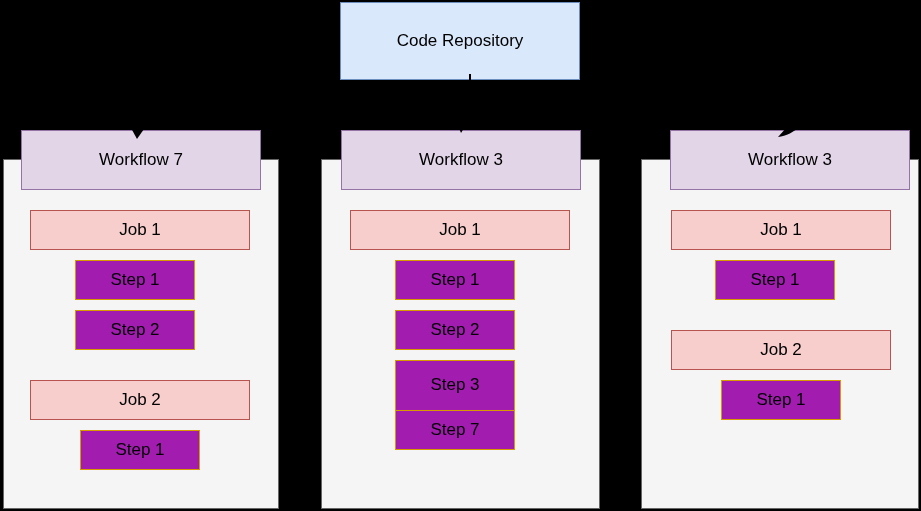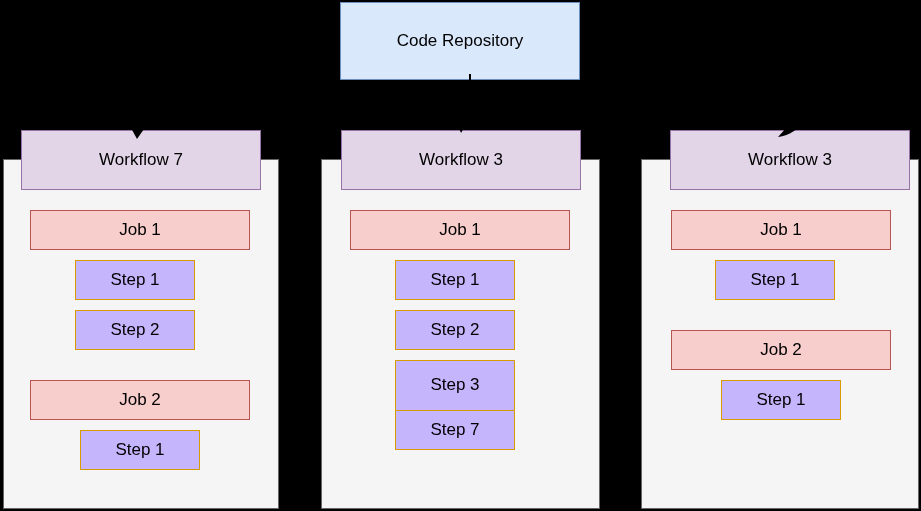--- a/index.html
+++ b/index.html
@@ -11,21 +11,21 @@
     position:absolute;background:#f5f5f5;border:1px solid #666666;box-sizing:border-box;
   }
   .node{
     position:absolute;display:flex;align-items:center;justify-content:center;
     box-sizing:border-box;border:1px solid;color:#000;font-size:17px;line-height:1.2;
     white-space:nowrap;
   }
   .repo{background:#dae8fc;border-color:#6c8ebf;}
   .workflow{background:#e1d5e7;border-color:#9673a6;}
   .job{background:#f8cecc;border-color:#b85450;}
-  .step{background:#c4b5fd;border-color:#d79b00;}
+  .step{background:#a21caf;border-color:#d79b00;}
   .connectors{position:absolute;left:0;top:0;z-index:10;pointer-events:none;}
 </style>
 </head>
 <body>
 
 <div class="canvas">
 
   <div class="panel" style="left:3px;top:159px;width:276px;height:350px;"></div>
   <div class="panel" style="left:321px;top:159px;width:279px;height:350px;"></div>
   <div class="panel" style="left:641px;top:159px;width:278px;height:350px;"></div>

